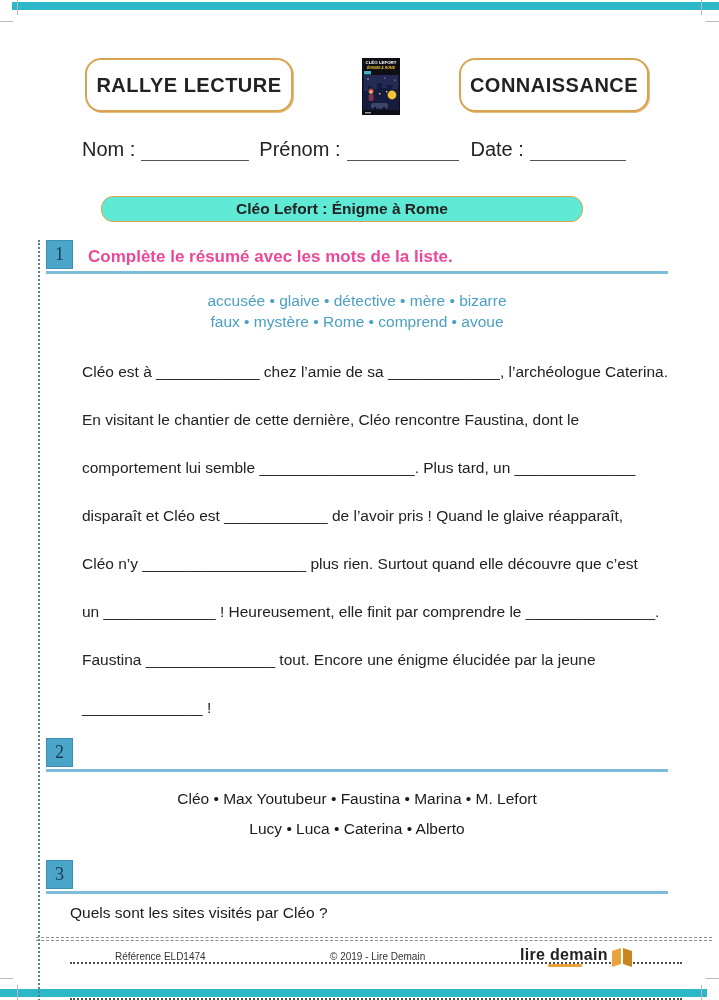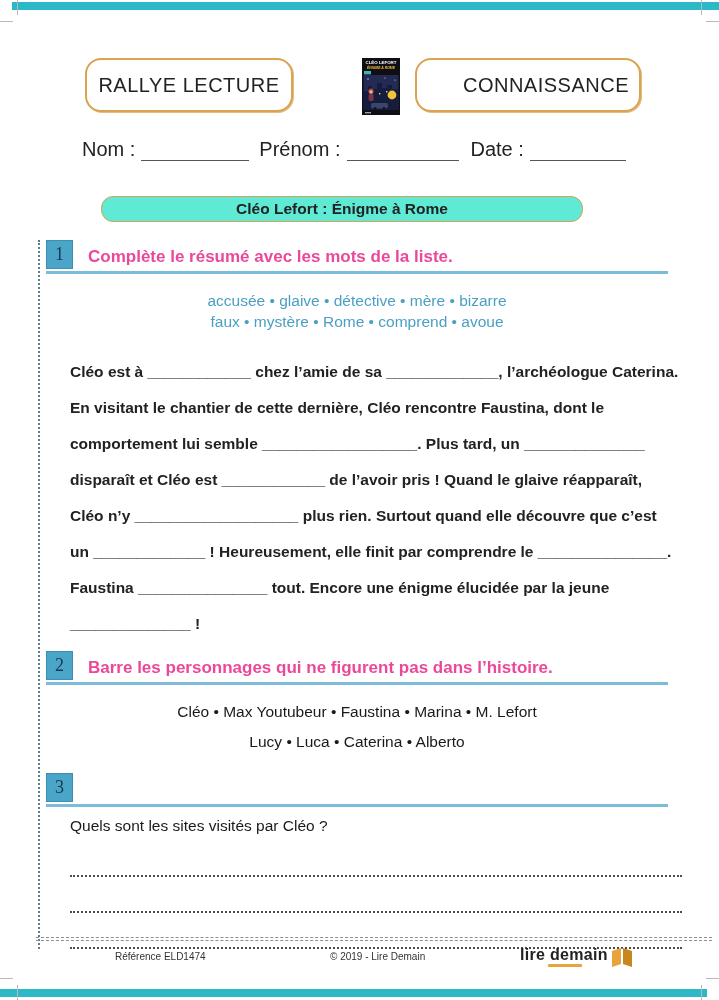--- a/index.html
+++ b/index.html
@@ -21,25 +21,25 @@
   .cm-bl-v{left:17px;bottom:0;width:1px;height:15px;}
   .cm-bl-h{left:0;bottom:21px;width:13px;height:1px;}
   .cm-br-v{right:17px;bottom:0;width:1px;height:15px;}
   .cm-br-h{right:0;bottom:21px;width:13px;height:1px;}
 
   
   .header-row{position:absolute;top:58px;left:85px;right:66px;height:58px;}
   .pill-badge{
     position:absolute;top:0;height:50px;border:2px solid #d9a352;border-radius:16px;
     display:flex;align-items:center;justify-content:center;
-    font-weight:normal;font-size:20px;letter-spacing:.5px;color:#222;background:#fff;
+    font-weight:bold;font-size:20px;letter-spacing:.5px;color:#222;background:#fff;
     box-shadow:1px 1px 0 #e4bc7e;
   }
   .badge-left{left:0;width:204px;}
-  .badge-right{right:12px;width:186px;padding-left:36px;}
+  .badge-right{right:4px;width:186px;}
   .cover{position:absolute;left:277px;top:0;width:38px;height:57px;}
 
   
   .identity{position:absolute;top:138px;left:82px;right:74px;font-size:20px;color:#222;
     display:flex;align-items:flex-end;}
   .id-label{white-space:nowrap;}
   .id-line{border-bottom:1.5px solid #555;height:14px;display:inline-block;}
   .l-nom{width:108px;margin:0 10px 0 6px;}
   .l-prenom{width:112px;margin:0 12px 0 6px;}
   .l-date{width:96px;margin:0 0 0 6px;}
@@ -57,21 +57,21 @@
   .num-badge{
     width:25px;height:27px;background:#4aa5c8;border:1px solid #3c8fb2;
     display:flex;align-items:center;justify-content:center;
     font-size:18px;color:#173a52;margin-right:15px;font-family:"Liberation Serif","DejaVu Serif",serif;
   }
   .section-title{font-weight:bold;font-size:17px;color:#ec4899;padding-bottom:2px;}
 
   .wordbank{margin-top:16px;text-align:center;font-weight:normal;font-size:15.5px;color:#4a9fc4;line-height:21px;}
 
   .resume{margin-top:22px;margin-left:24px;font-size:15.5px;color:#222;}
-  .resume p{margin:0;height:36px;line-height:36px;white-space:nowrap;font-weight:bold;}
+  .resume p{margin:12px;height:36px;line-height:36px;white-space:nowrap;}
 
   .sec2{margin-top:9px;}
   .names{margin-top:12px;text-align:center;font-size:15.5px;color:#1a1a1a;line-height:30px;}
 
   .sec3{margin-top:16px;}
   .question{margin-left:24px;margin-top:10px;font-size:15.5px;color:#1a1a1a;}
   .answers{margin-left:24px;margin-top:6px;}
   .answer-line{border-bottom:2px dotted #4c4c4c;height:34px;margin-right:-14px;}
 
   
@@ -175,21 +175,20 @@
       <p>Cléo n’y ___________________ plus rien. Surtout quand elle découvre que c’est</p>
       <p>un _____________ ! Heureusement, elle finit par comprendre le _______________.</p>
       <p>Faustina _______________ tout. Encore une énigme élucidée par la jeune</p>
       <p>______________ !</p>
     </div>
 
     <div class="section-head sec2">
       <div class="num-badge">
         <span>2</span>
       </div>
-      <div class="section-title">Barre les personnages qui ne figurent pas dans l’histoire.</div>
     </div>
 
     <div class="names">
       <div>Cléo • Max Youtubeur • Faustina • Marina • M. Lefort</div>
       <div>Lucy • Luca • Caterina • Alberto</div>
     </div>
 
     <div class="section-head sec3">
       <div class="num-badge">
         <span>3</span>

